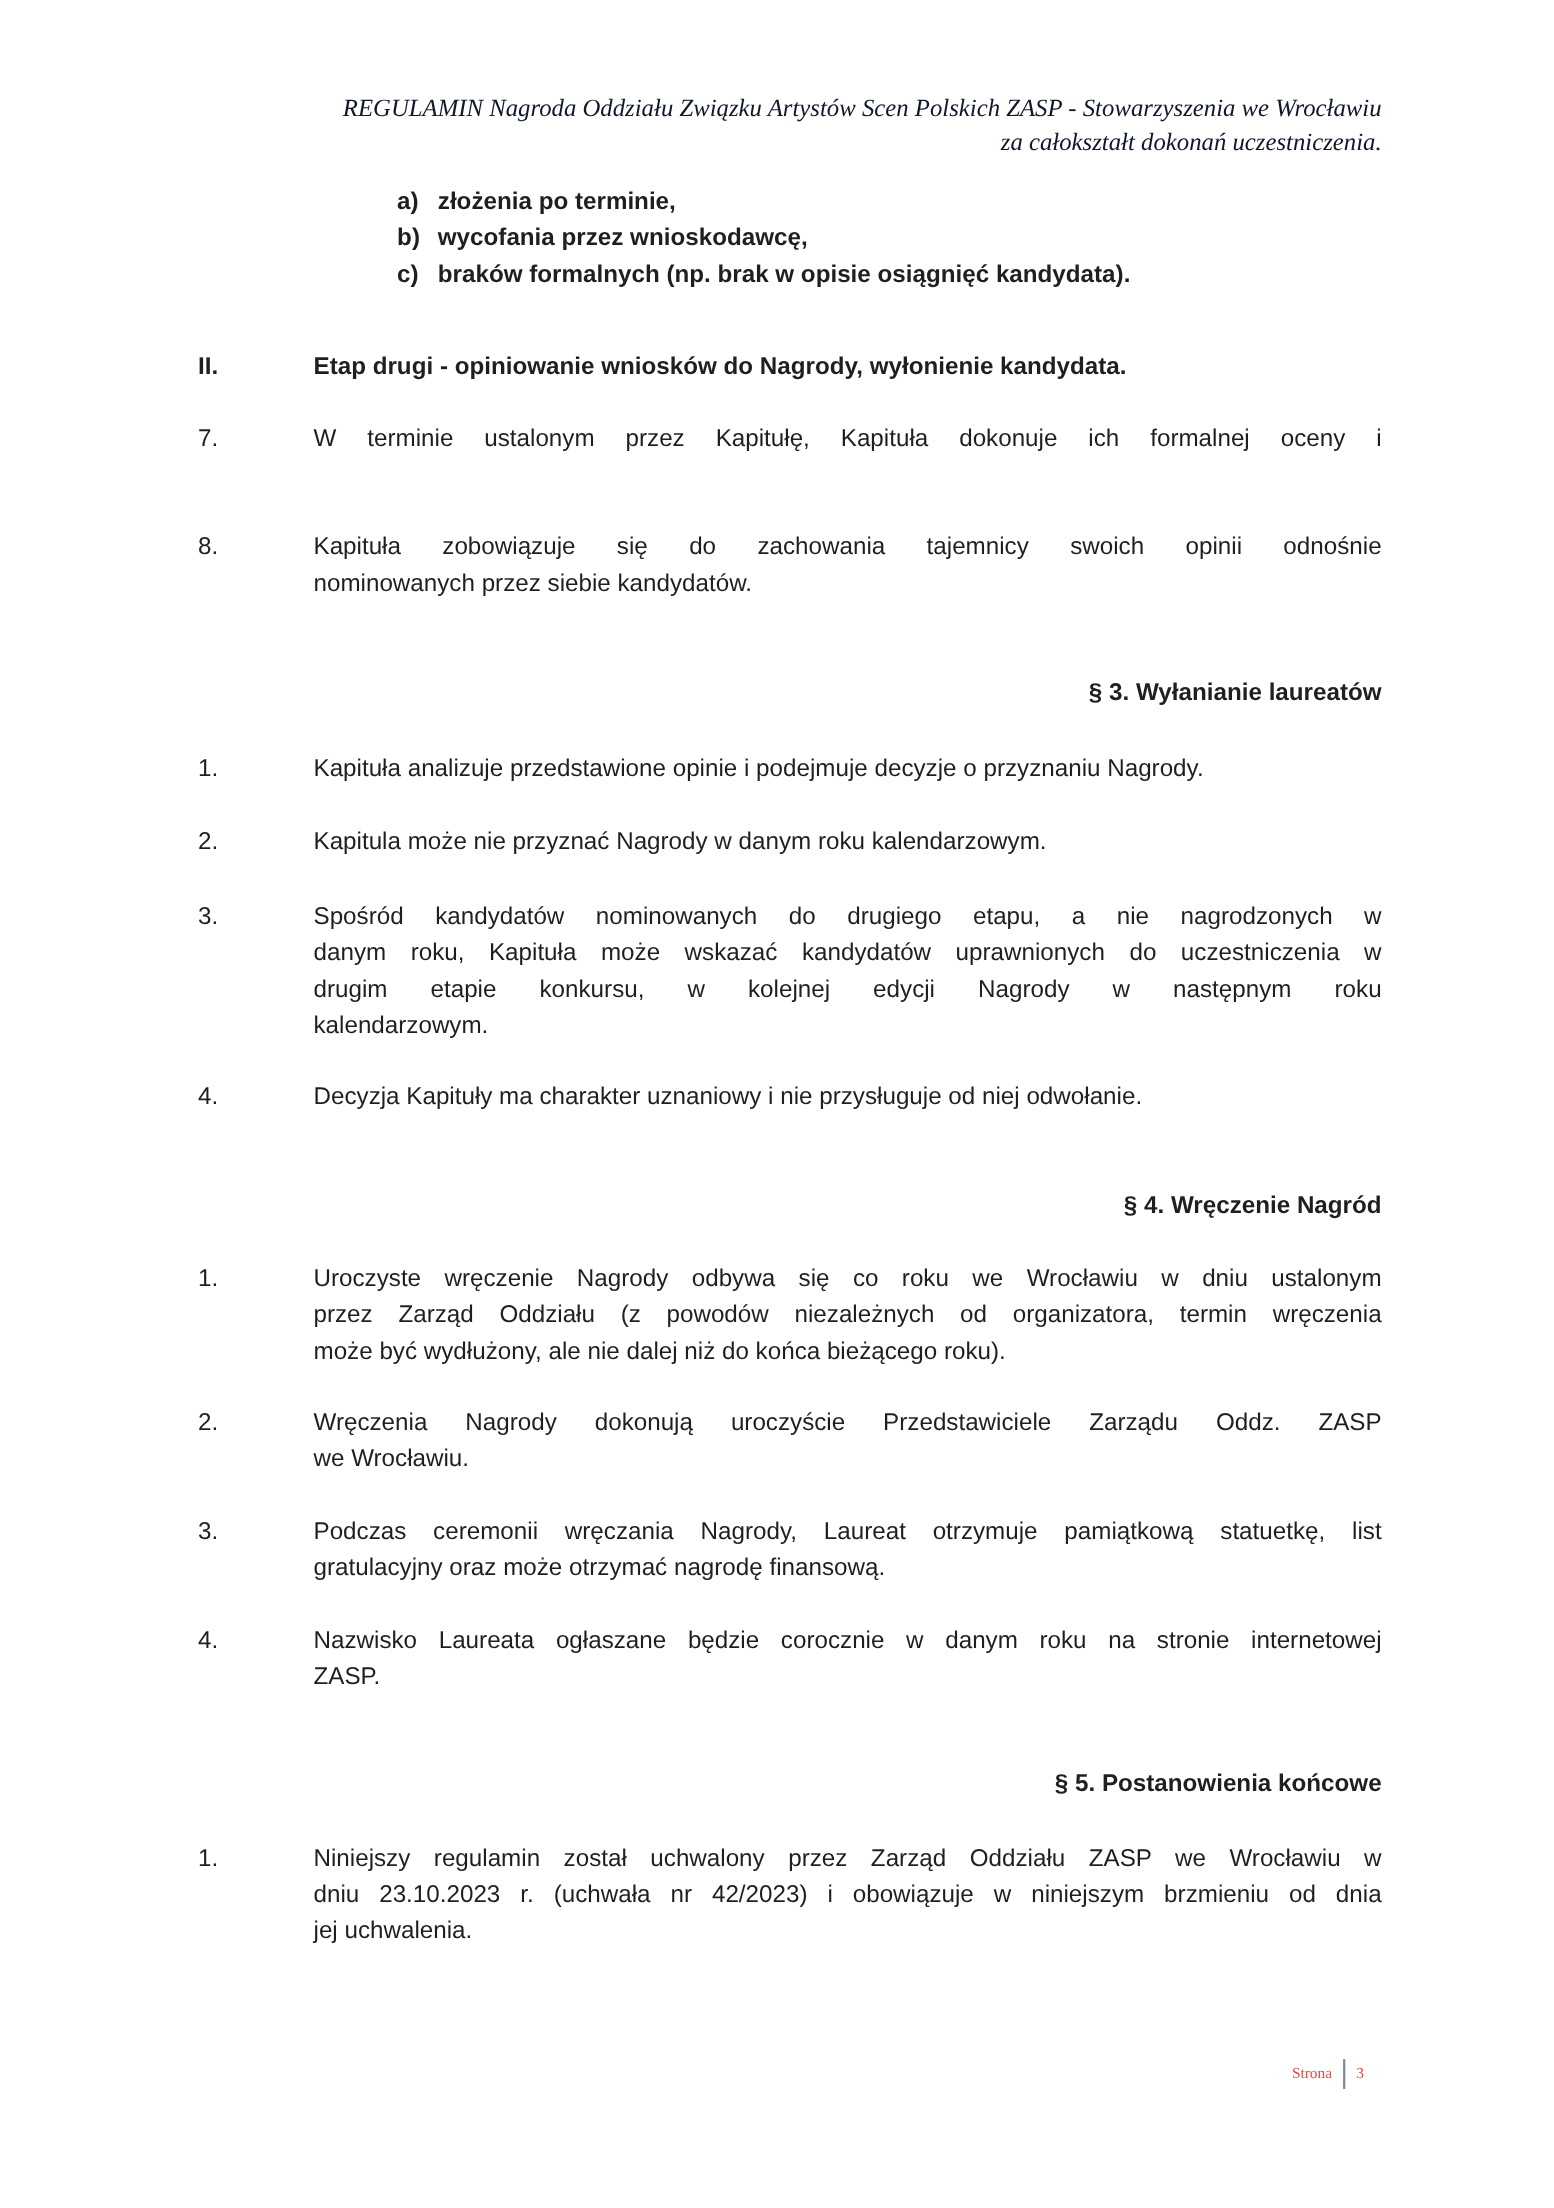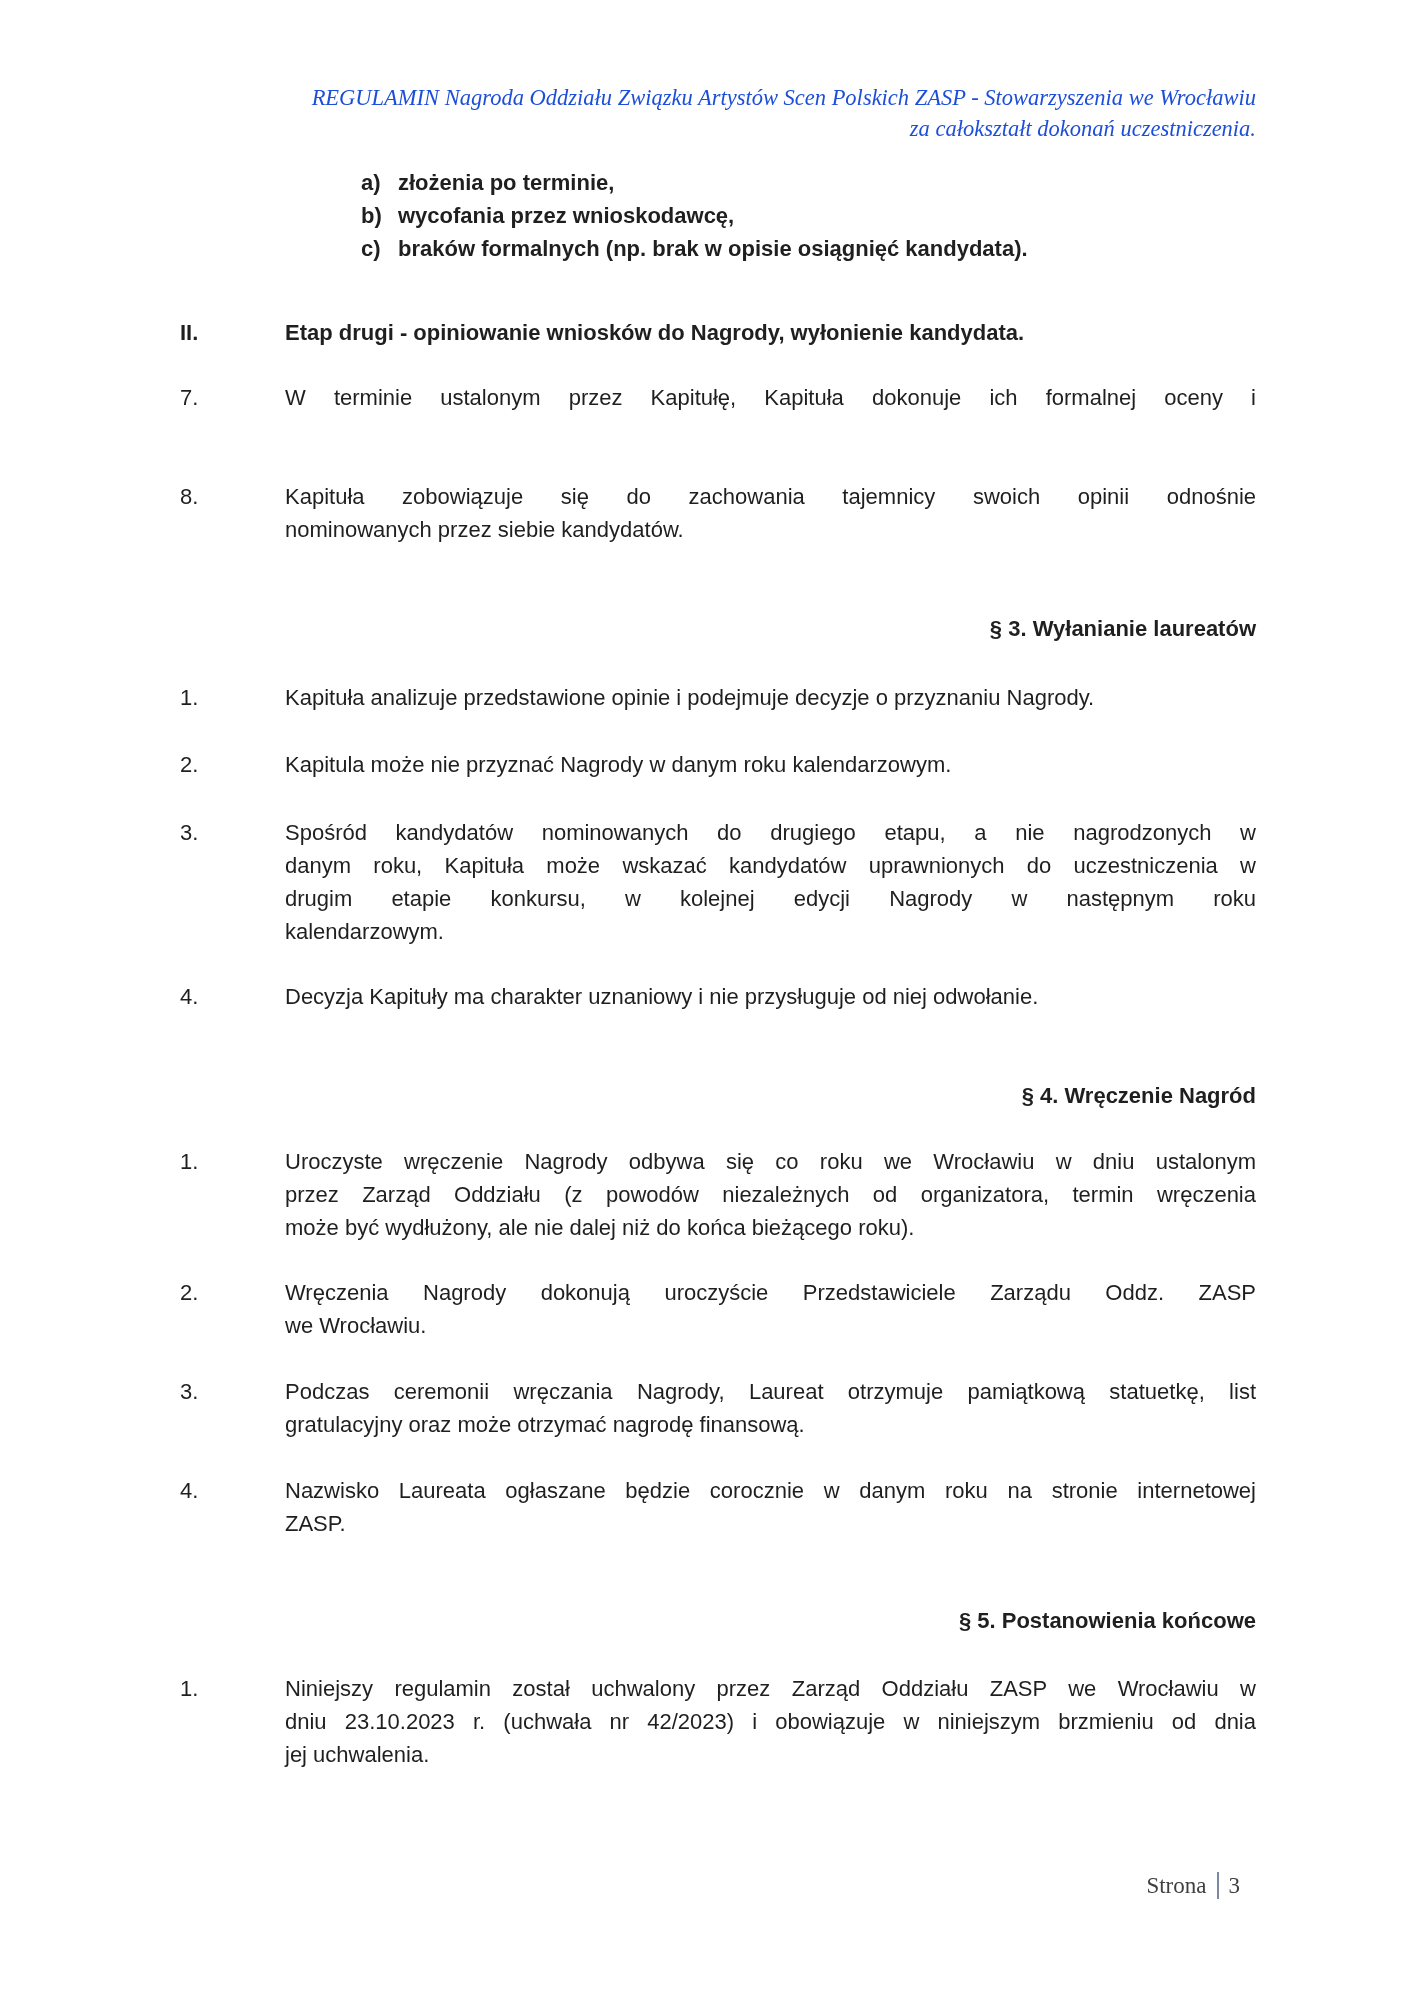--- a/index.html
+++ b/index.html
@@ -13,21 +13,21 @@
   }
   
   #doc-header{
     position:absolute;
     top:82px; right:157px;
     text-align:right;
     font-family:"Liberation Serif", serif;
     font-style:italic;
     font-size:22.5px;
     line-height:31px;
-    color:#1d4ed8;
+    color:#0f172a;
   }
   
   .block{position:absolute;left:180px;width:1076px;}
   .line{height:33px;line-height:33px;font-size:22px;white-space:normal;}
   .line.justify{text-align:justify;text-align-last:justify;}
   
   .numbered{padding-left:105px;box-sizing:border-box;}
   .numbered .marker{
     position:absolute;left:0;top:0;
     width:100px;
@@ -42,23 +42,23 @@
   }
   
   .sublist{position:absolute;left:361px;width:900px;}
   .subitem{height:33px;line-height:33px;font-size:22px;}
   .subitem .submarker{display:inline-block;width:37px;}
   
   #doc-footer{
     position:absolute;
     top:1869px; right:173px;
     font-family:"Liberation Serif", serif;
-    font-size:23px;
+    font-size:14px;
     line-height:33px;
-    color:#404040;
+    color:#ef4444;
     display:flex;align-items:center;
   }
   #doc-footer .sep{
     display:inline-block;
     width:2px;height:27px;
     background:#7a87a1;
     margin:0 10px;
   }
 </style>
 </head>

